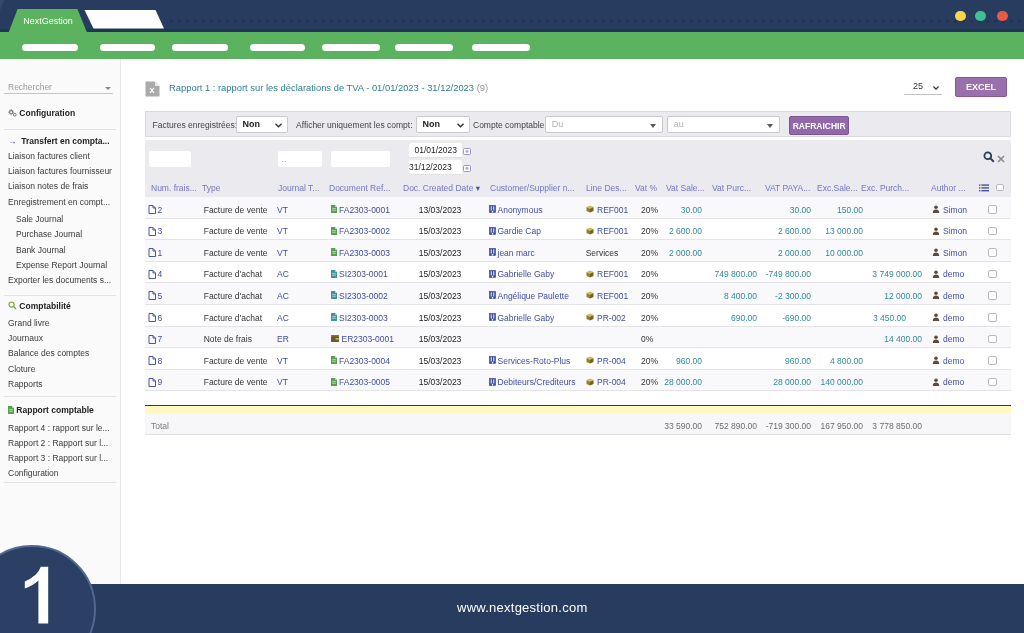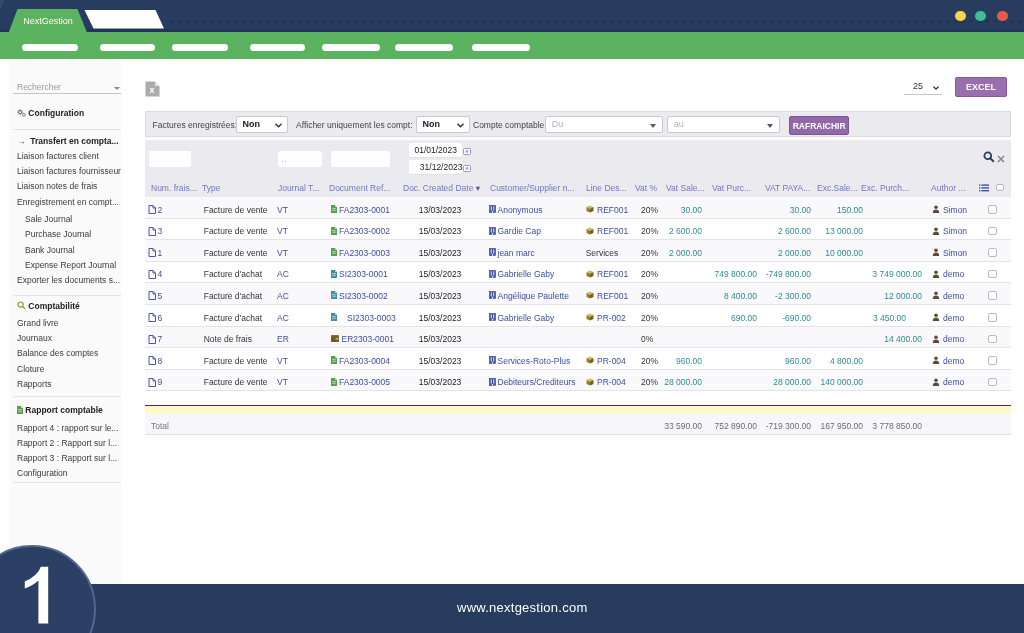--- a/index.html
+++ b/index.html
@@ -1,20 +1,20 @@
 <!DOCTYPE html>
 <html><head><meta charset="utf-8">
 <style>
 * { margin:0; padding:0; box-sizing:border-box; }
 body { width:1024px; height:633px; font-family:"Liberation Sans",sans-serif; position:relative; overflow:hidden; background:#fff; }
 .abs { position:absolute; }
 .topnav { position:absolute; left:0; top:0; width:1024px; height:32px; background:#273c5e; box-shadow:inset 0 -3px 0 rgba(10,22,44,0.18); }
 .greenbar { position:absolute; left:0; top:32px; width:1024px; height:27px; background:#5bb25f; }
 .pill { position:absolute; top:12px; height:7px; border-radius:3.5px; background:#fff; }
-.sidebar { position:absolute; left:0; top:59px; width:121px; height:524.5px; background:#fafafa; border-right:1px solid #e7e7e9;margin-left:9px; }
+.sidebar { position:absolute; left:0; top:59px; width:121px; height:524.5px; background:#fafafa; border-right:1px solid #e7e7e9; }
 .sit { position:absolute; font-size:8.5px; color:#3a3a3a; white-space:nowrap; line-height:11px; }
 .sb { font-weight:bold; color:#222; }
 .content { position:absolute; left:121px; top:59px; width:903px; height:524.5px; background:#fff; }
 .fbar { position:absolute; left:24px; top:52px; width:866px; height:26px; background:#ebebef; border:1px solid #d9d9e0; }
 .fbar .lb { position:absolute; top:8px; font-size:8.5px; color:#444; white-space:nowrap; }
 .sel { position:absolute; top:4px; height:17px; background:#fff; border:1px solid #c9c9d1; border-radius:2px; font-size:9px; color:#222; line-height:15px; padding-left:6px; white-space:nowrap; }
 .sel svg { position:absolute; right:5px; top:6px; }
 .tri { position:absolute; right:6px; top:7px; width:0; height:0; border-left:3.5px solid transparent; border-right:3.5px solid transparent; border-top:4px solid #5a5a5a; }
 .thead { position:absolute; left:24px; top:80.5px; width:866px; height:57.5px; background:#eaeaef; box-shadow:0 1px 0 #d9d9df; }
 .inp { position:absolute; top:11.3px; height:16.7px; background:#fff; border-radius:2px; font-size:8.5px; color:#999; line-height:17px; padding-left:4px; }
@@ -108,20 +108,21 @@
 <div style="position:absolute;left:4px;right:4px;top:422.5px;height:1px;background:#e3e3e5"></div>
 </div>
 <div class="content">
   <div class="abs" style="left:24px;top:21.6px">
       <svg width="15" height="16" viewBox="0 0 15 16">
         <path d="M0.5 0.5 H10 L14.5 5 V15.5 H0.5 Z" fill="#ababab"></path>
         <path d="M10 0.5 L14.5 5 H10 Z" fill="#e8e8e8"></path>
         <text x="7" y="12" font-family="Liberation Sans" font-size="9" font-weight="bold" fill="#fff" text-anchor="middle">x</text>
       </svg>
     </div>
+  <div class="abs" style="left:48px;top:23px;font-size:9.4px;color:#2e7f91;white-space:nowrap">Rapport 1 : rapport sur les déclarations de TVA - 01/01/2023 - 31/12/2023 <span style="color:#999">(9)</span></div>
   <div class="abs" style="left:783px;top:19px;width:38px;height:17px;border-bottom:1px solid #c4c4c4;font-size:9px;color:#333">
     <span style="position:absolute;left:9px;top:3px">25</span>
     <svg style="position:absolute;right:3px;top:8px" width="6" height="4" viewBox="0 0 8 5">
         <path d="M0.5 0.5 L4 4 L7.5 0.5" fill="none" stroke="#333" stroke-width="1.7"></path>
       </svg>
   </div>
   <div class="abs" style="left:834px;top:18px;width:52px;height:20px;background:#9a6fae;border:1px solid #84589a;border-radius:2px;color:#fff;font-weight:bold;font-size:9px;text-align:center;line-height:19px">EXCEL</div>
   <div class="fbar">
     <span class="lb" style="left:6.6px">Factures enregistrées:</span>
     <div class="sel" style="left:89.6px;width:52.4px"><b>Non</b><svg width="7" height="5" viewBox="0 0 8 5">
@@ -140,21 +141,21 @@
     <div class="inp" style="left:4.3px;width:41.6px"></div>
     <div class="inp" style="left:132.6px;width:44.8px">..</div>
     <div class="inp" style="left:186px;width:59.4px"></div>
     <div class="abs" style="left:264.1px;top:3.2px;width:53.3px;height:15.3px;background:#fff;border-radius:2px;border-bottom:1px dotted #c2c2ca;font-size:8.5px;color:#222;text-align:center;line-height:15px">01/01/2023</div>
     <div class="abs" style="left:318.3px;top:8.5px">
         <svg width="8" height="7" viewBox="0 0 8 7">
           <rect x="0.5" y="0.5" width="7" height="6" rx="1" fill="#fff" stroke="#9a95d6" stroke-width="1"></rect>
           <rect x="2.6" y="2.2" width="2.8" height="2.4" fill="#c49bd0"></rect>
         </svg>
       </div>
-    <div class="abs" style="left:264.1px;top:20.2px;width:53.3px;height:15px;background:#fff;border-radius:2px;border-bottom:1px dotted #c2c2ca;font-size:8.5px;color:#222;text-align:right;line-height:15px">31/12/2023</div>
+    <div class="abs" style="left:264.1px;top:20.2px;width:53.3px;height:15px;background:#fff;border-radius:2px;border-bottom:1px dotted #c2c2ca;font-size:8.5px;color:#222;text-align:left;line-height:15px">31/12/2023</div>
     <div class="abs" style="left:318.3px;top:25.5px">
         <svg width="8" height="7" viewBox="0 0 8 7">
           <rect x="0.5" y="0.5" width="7" height="6" rx="1" fill="#fff" stroke="#9a95d6" stroke-width="1"></rect>
           <rect x="2.6" y="2.2" width="2.8" height="2.4" fill="#c49bd0"></rect>
         </svg>
       </div>
     <div class="abs" style="left:838px;top:11px">
         <svg width="12" height="12" viewBox="0 0 12 12">
           <circle cx="4.8" cy="4.8" r="3.4" fill="none" stroke="#2b3c5e" stroke-width="1.8"></circle>
           <line x1="7.4" y1="7.4" x2="10.8" y2="10.8" stroke="#2b3c5e" stroke-width="2"></line>
@@ -448,21 +449,21 @@
 <span class="tx" style="left:58.7px;color:#333">Facture d'achat</span>
 <span class="tx lk" style="left:132px">AC</span>
 <span class="ic" style="left:185.6px">
           <svg width="6" height="8" viewBox="0 0 6 8" style="vertical-align:-1px">
             <path d="M0 0 H4 L6 2 V8 H0 Z" fill="#44919e"></path>
             <path d="M4 0 L6 2 H4 Z" fill="#fff" fill-opacity="0.55"></path>
             <rect x="1.2" y="3.4" width="3.6" height="0.8" fill="#fff" fill-opacity="0.85"></rect>
             <rect x="1.2" y="5" width="3.6" height="0.8" fill="#fff" fill-opacity="0.55"></rect>
           </svg>
         </span>
-        <span class="tx lk" style="left:202px">SI2303-0003</span>
+        <span class="tx lk" style="left:194px">SI2303-0003</span>
 <span class="tx" style="left:273.8px;color:#222">15/03/2023</span>
 <span class="ic" style="left:343.6px">
           <svg width="7" height="8" viewBox="0 0 7 8" style="vertical-align:-1px">
             <rect x="0.5" y="0.5" width="6" height="7" fill="#3e4da1" stroke="#32407f" stroke-width="0.6"></rect>
             <rect x="1.7" y="1.3" width="1.2" height="4.2" fill="#cfd4ee"></rect>
             <rect x="4.1" y="1.3" width="1.2" height="4.2" fill="#cfd4ee"></rect>
             <rect x="2.9" y="5.9" width="1.3" height="1.6" fill="#fff"></rect>
           </svg>
         </span>
         <span class="tx lk" style="left:352.5px">Gabrielle Gaby</span>

